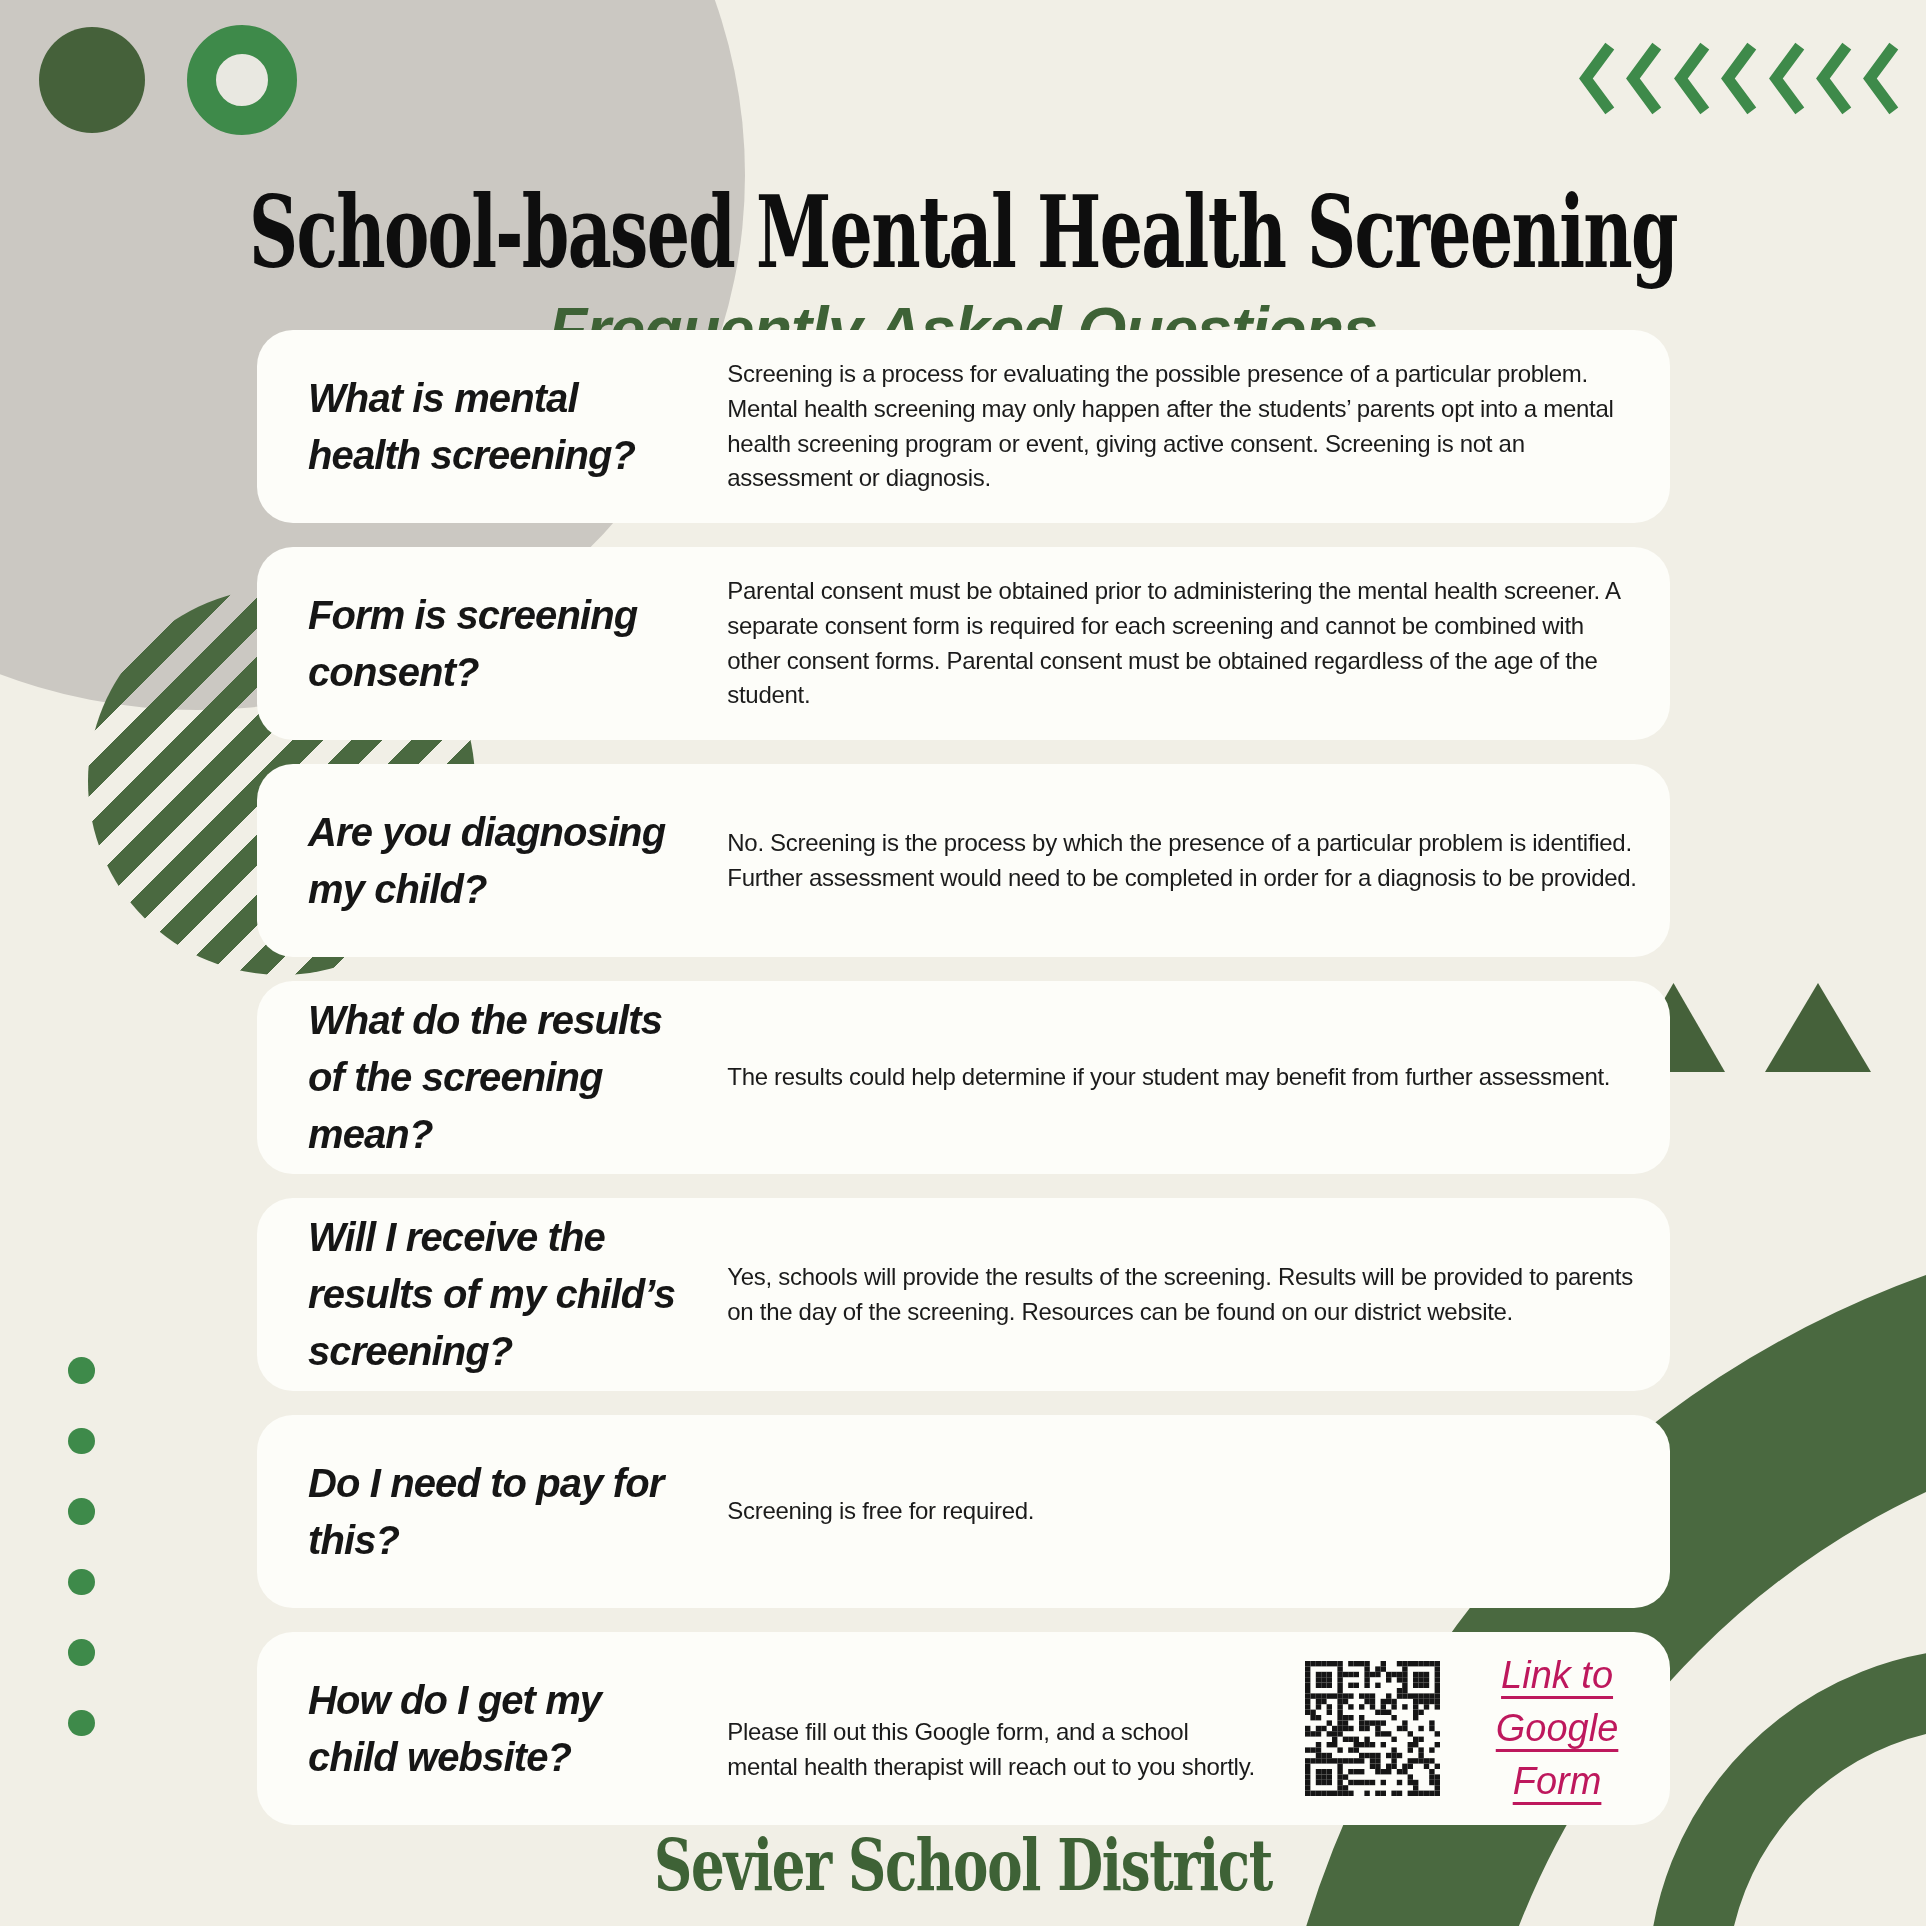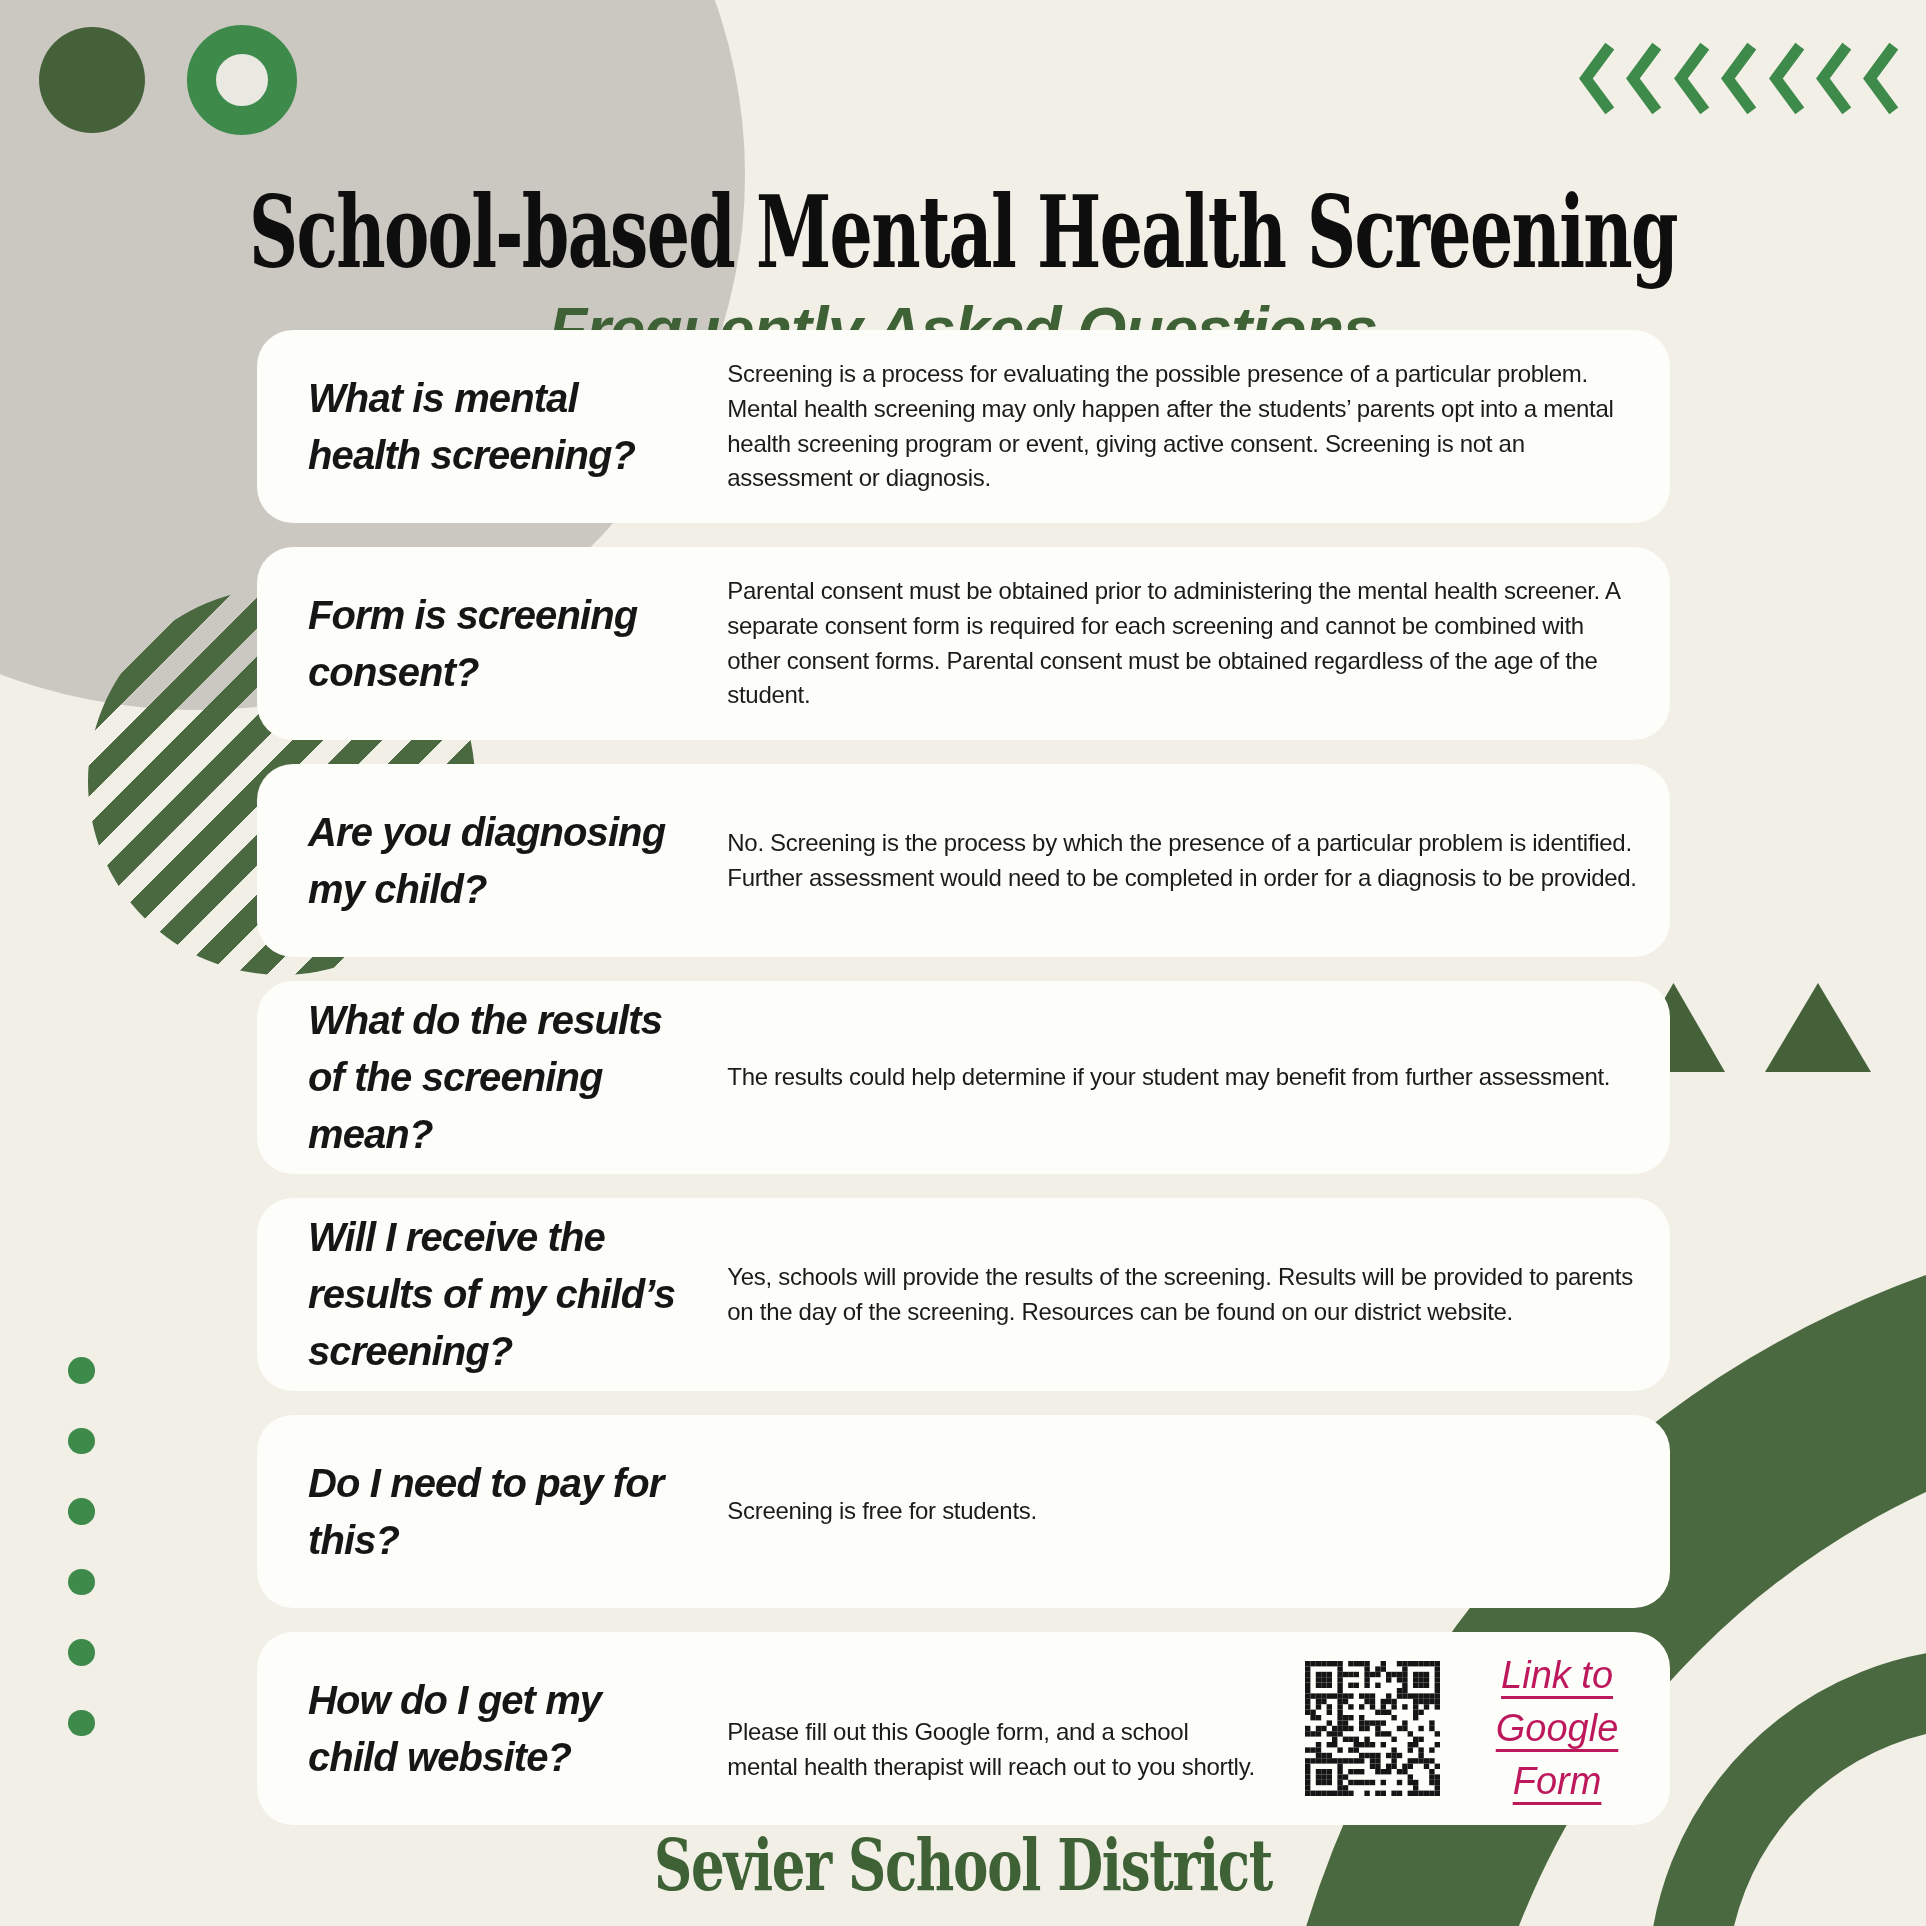--- a/index.html
+++ b/index.html
@@ -142,21 +142,21 @@
     </div>
 
     <div class="card">
       <div class="q">Will I receive the results of my child’s screening?</div>
       <div class="a">Yes, schools will provide the results of the screening. Results will be provided to parents on the day of the screening. Resources can be found on our district website.</div>
 
     </div>
 
     <div class="card">
       <div class="q">Do I need to pay for this?</div>
-      <div class="a">Screening is free for students.</div>
+      <div class="a">Screening is free for required.</div>
 
     </div>
 
     <div class="card has-extra">
       <div class="q">How do I get my child website?</div>
       <div class="a">Please fill out this Google form, and a school mental health therapist will reach out to you shortly.</div>
       <div class="extra">
         <div class="qr">
           <svg viewBox="0 0 150 150" xmlns="http://www.w3.org/2000/svg">
               <rect x="0" y="0" width="6" height="6" fill="#151515"></rect>

